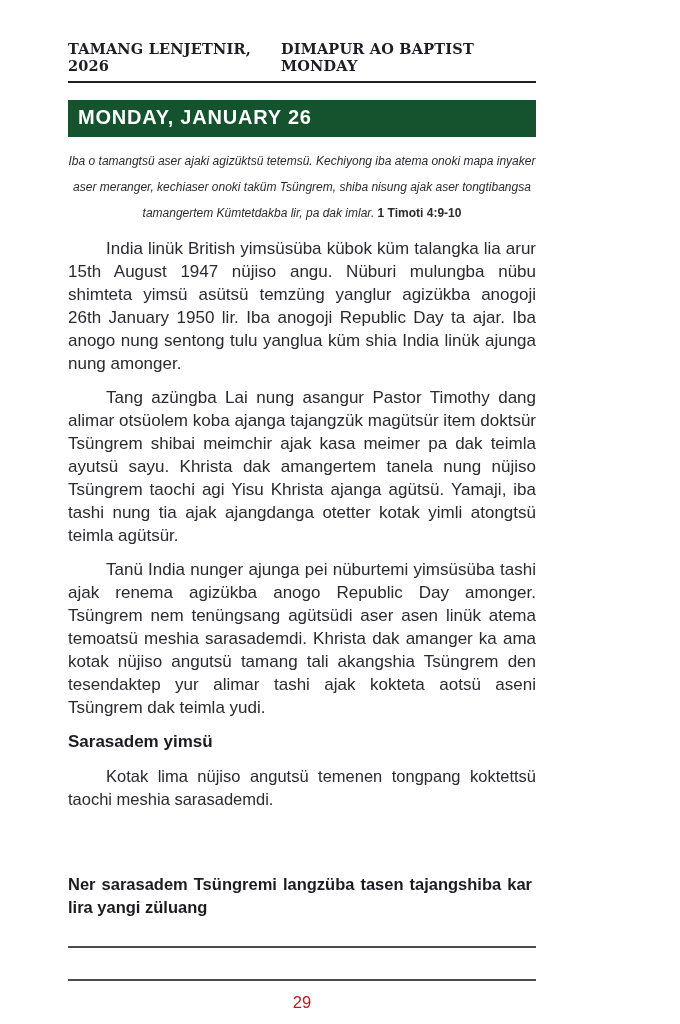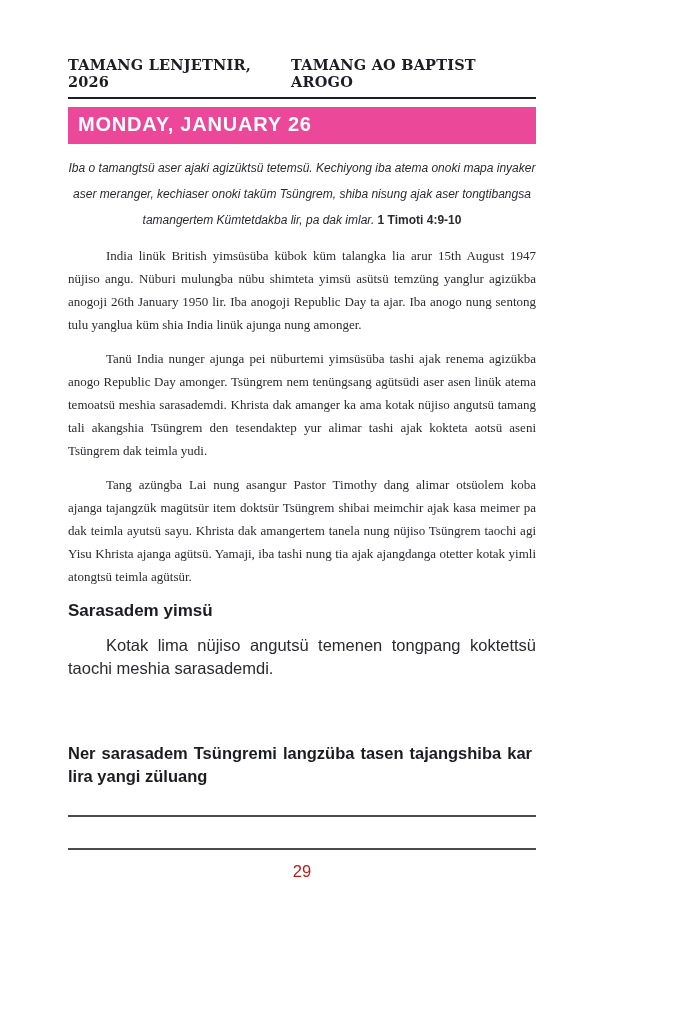--- a/index.html
+++ b/index.html
@@ -8,40 +8,40 @@
     height: 1024px;
     background: #ffffff;
     font-family: "Liberation Sans", sans-serif;
     color: #26262c;
     overflow: hidden;
   }
   .page {
     box-sizing: border-box;
     width: 604px;
     height: 1024px;
-    padding: 56px 68px 0 68px;
+    padding: 40px 68px 0 68px;
   }
   .header-row {
     display: flex;
     justify-content: space-between;
     align-items: baseline;
     font-family: "DejaVu Serif", serif;
     font-weight: bold;
     font-size: 14.5px;
     letter-spacing: 0.2px;
     color: #1d1d25;
   }
   .header-rule {
     border: none;
     border-top: 2px solid #1d1d25;
     margin: 7px 0 0 0;
   }
   .day-banner {
-    margin-top: 8px;
-    background: #ec4899;
+    margin-top: 17px;
+    background: #14532d;
     color: #ffffff;
     font-weight: bold;
     font-size: 20px;
     letter-spacing: 0.8px;
     padding: 6px 10px 8px 10px;
   }
   .devotion-title {
     margin: 26px 0 0 0;
     text-align: center;
     font-size: 22px;
@@ -57,25 +57,24 @@
     line-height: 26px;
     color: #2a2a30;
   }
   .scripture-quote .ref {
     font-style: normal;
     font-weight: bold;
   }
   .body-para {
     margin: 11px 0 0 0;
     text-align: justify;
-    font-size: 13px;
+    font-size: 17px;
     line-height: 23px;
     text-indent: 38px;
     color: #2a2a30;
-    font-family: Liberation Serif, serif;
   }
   .subhead {
     margin: 13px 0 0 0;
     font-weight: bold;
     font-size: 17px;
     color: #1b1b22;
   }
   .prayer-para {
     margin: 13px 0 0 0;
     text-align: justify;
@@ -105,37 +104,37 @@
     color: #b91c1c;
   }
 </style>
 </head>
 <body>
 
 <div class="page">
 
   <div class="header-row">
     <span>TAMANG LENJETNIR, 2026</span>
-    <span>TAMANG AO BAPTIST AROGO</span>
+    <span>DIMAPUR AO BAPTIST MONDAY</span>
   </div>
   <hr class="header-rule">
 
   <div class="day-banner">MONDAY, JANUARY 26</div>
 
 
   <p class="scripture-quote">
     <span>Iba o tamangtsü aser ajaki agizüktsü tetemsü. Kechiyong iba atema onoki mapa inyaker aser meranger, kechiaser onoki taküm Tsüngrem, shiba nisung ajak aser tongtibangsa tamangertem Kümtetdakba lir, pa dak imlar.</span>
     <span class="ref">1 Timoti 4:9-10</span>
   </p>
 
   <p class="body-para">India linük British yimsüsüba kübok küm talangka lia arur 15th August 1947 nüjiso angu. Nüburi mulungba nübu shimteta yimsü asütsü temzüng yanglur agizükba anogoji 26th January 1950 lir. Iba anogoji Republic Day ta ajar. Iba anogo nung sentong tulu yanglua küm shia India linük ajunga nung amonger.</p>
 
+  <p class="body-para">Tang azüngba Lai nung asangur Pastor Timothy dang alimar otsüolem koba ajanga tajangzük magütsür item doktsür Tsüngrem shibai meimchir ajak kasa meimer pa dak teimla ayutsü sayu. Khrista dak amangertem tanela nung nüjiso Tsüngrem taochi agi Yisu Khrista ajanga agütsü. Yamaji, iba tashi nung tia ajak ajangdanga otetter kotak yimli atongtsü teimla agütsür.</p>
+
   <p class="body-para">Tanü India nunger ajunga pei nüburtemi yimsüsüba tashi ajak renema agizükba anogo Republic Day amonger. Tsüngrem nem tenüngsang agütsüdi aser asen linük atema temoatsü meshia sarasademdi. Khrista dak amanger ka ama kotak nüjiso angutsü tamang tali akangshia Tsüngrem den tesendaktep yur alimar tashi ajak kokteta aotsü aseni Tsüngrem dak teimla yudi.</p>
-
-  <p class="body-para">Tang azüngba Lai nung asangur Pastor Timothy dang alimar otsüolem koba ajanga tajangzük magütsür item doktsür Tsüngrem shibai meimchir ajak kasa meimer pa dak teimla ayutsü sayu. Khrista dak amangertem tanela nung nüjiso Tsüngrem taochi agi Yisu Khrista ajanga agütsü. Yamaji, iba tashi nung tia ajak ajangdanga otetter kotak yimli atongtsü teimla agütsür.</p>
 
   <h2 class="subhead">Sarasadem yimsü</h2>
 
   <p class="prayer-para">Kotak lima nüjiso angutsü temenen tongpang koktettsü taochi meshia sarasademdi.</p>
 
   <p class="reflection-prompt">Ner sarasadem Tsüngremi langzüba tasen tajangshiba kar lira yangi züluang</p>
 
   <hr class="write-line first">
   <hr class="write-line second">
 

